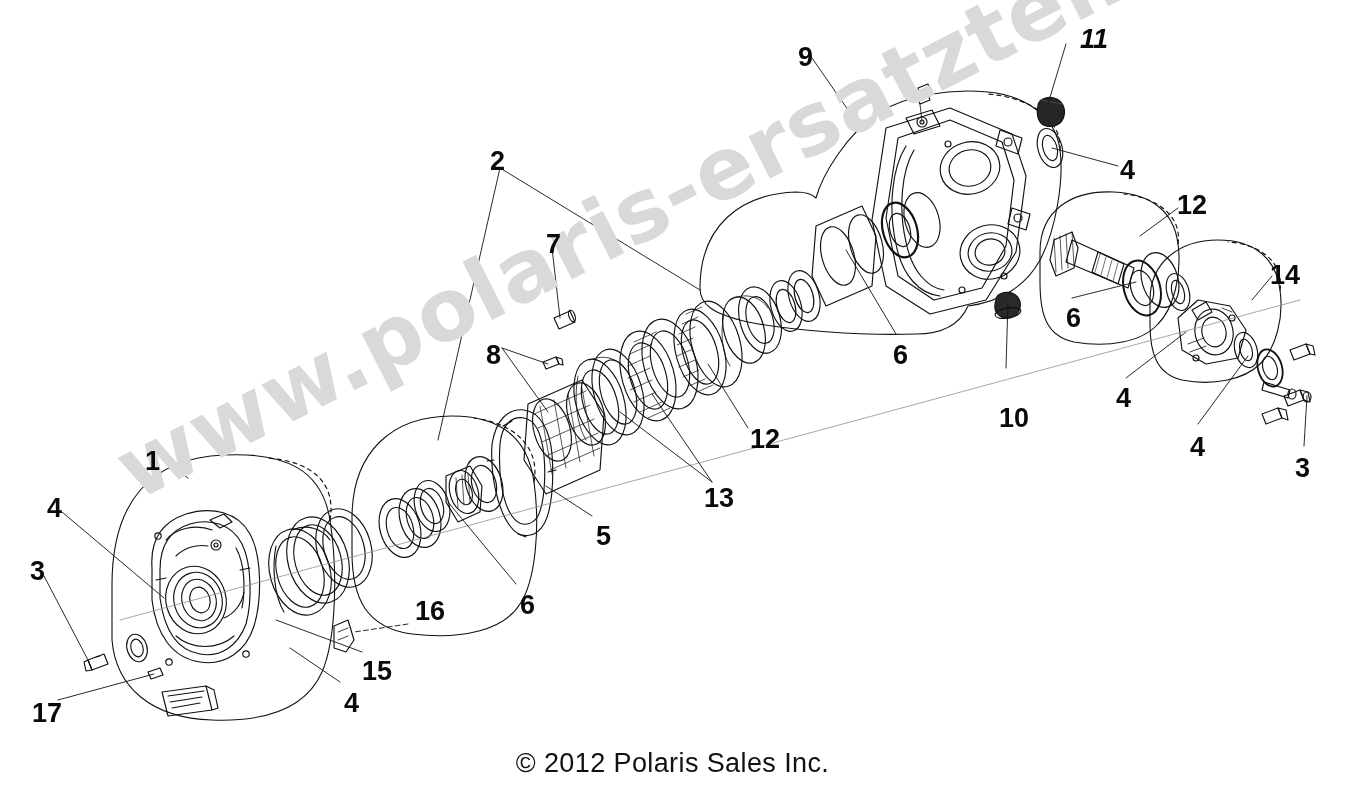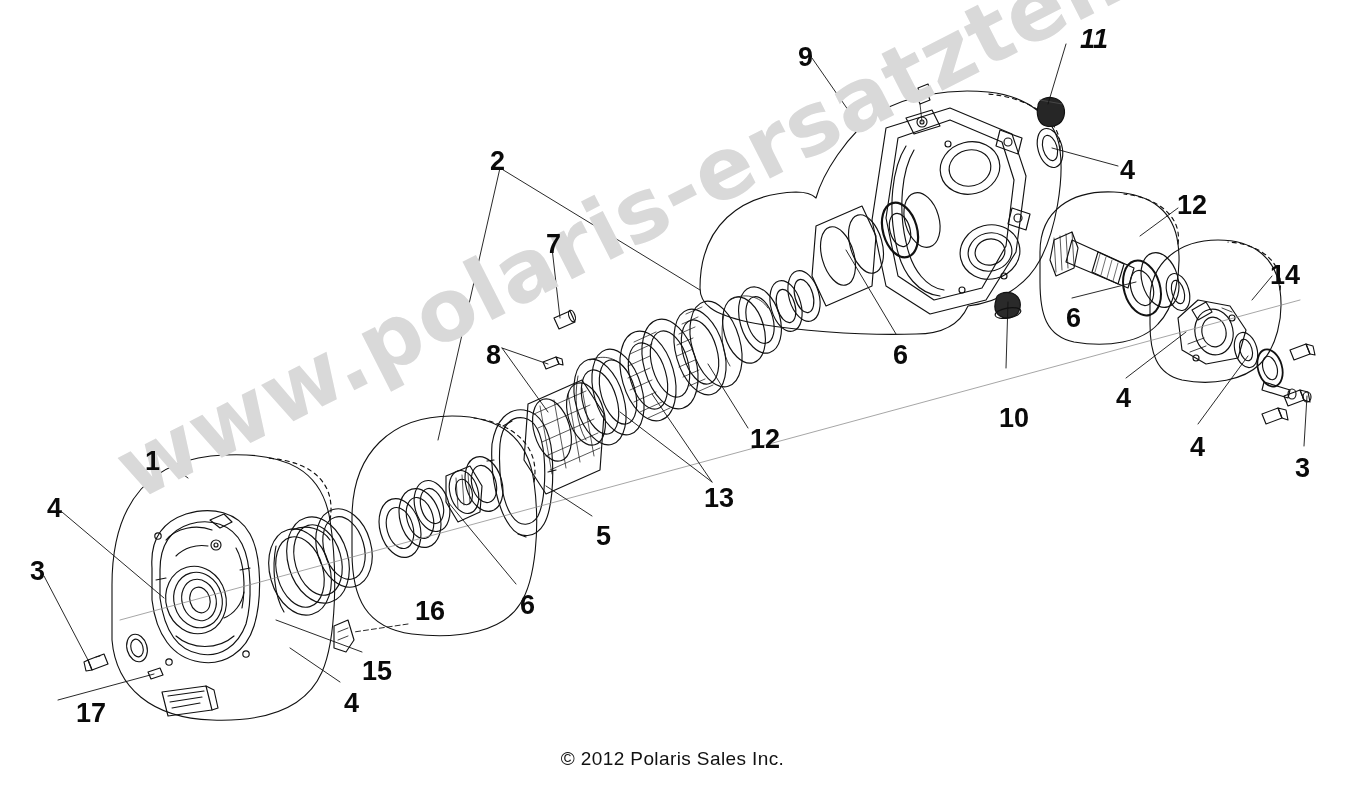--- a/index.html
+++ b/index.html
@@ -52,21 +52,21 @@
     line-height: 1;
     white-space: nowrap;
   }
   #copyright {
     position: absolute;
     left: 0;
     top: 748px;
     width: 1345px;
     text-align: center;
     font-family: "Liberation Sans", sans-serif;
-    font-size: 19px;
+    font-size: 27px;
     color: #111111;
     letter-spacing: 0.4px;
   }
 </style>
 </head>
 <body>
 
 <div id="stage">
 
   <svg id="diagram-svg" viewBox="0 0 1345 801">
@@ -463,17 +463,17 @@
       <div class="callout" style="left: 486px; top: 342px;">8</div>
       <div class="callout" style="left: 798px; top: 44px;">9</div>
       <div class="callout" style="left: 999px; top: 377px; margin-top: 28px;">10</div>
       <div class="callout" style="left: 1080px; top: 26px; font-style: italic;">11</div>
       <div class="callout" style="left: 750px; top: 426px;">12</div>
       <div class="callout" style="left: 1177px; top: 192px;">12</div>
       <div class="callout" style="left: 704px; top: 485px; text-align: center;">13</div>
       <div class="callout" style="left: 1270px; top: 262px;">14</div>
       <div class="callout" style="left: 362px; top: 658px;">15</div>
       <div class="callout" style="left: 415px; top: 598px;">16</div>
-      <div class="callout" style="left: 32px; top: 700px; margin-left: 44px;">17</div>
+      <div class="callout" style="left: 32px; top: 700px;">17</div>
     </div>
 
   <div id="copyright">© 2012 Polaris Sales Inc.</div>
 </div>
 
 </body></html>

